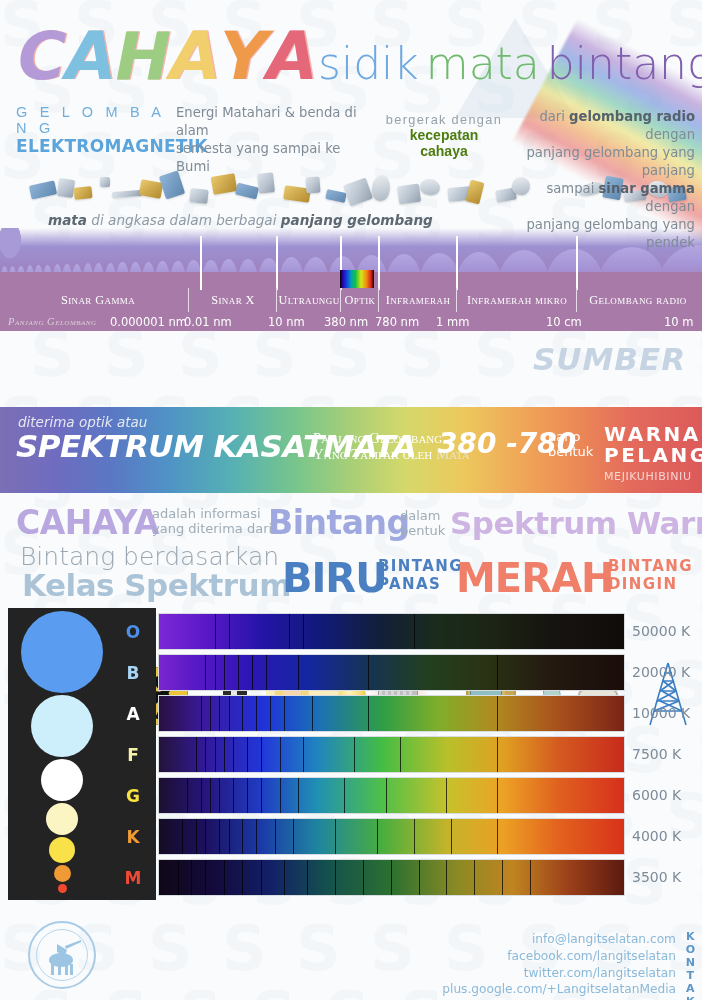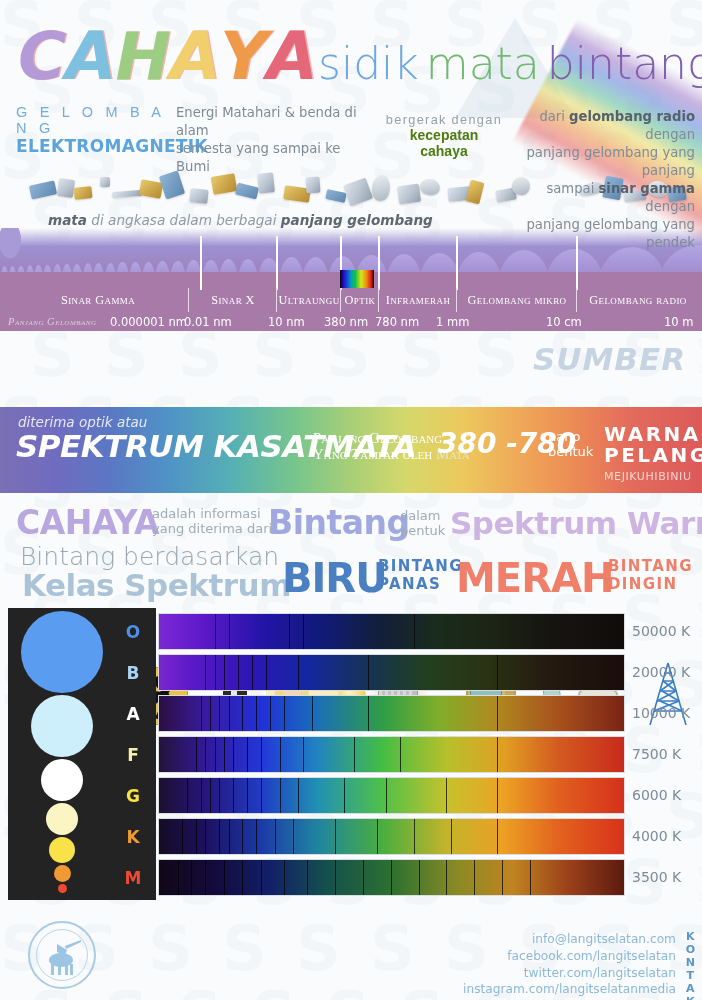--- a/index.html
+++ b/index.html
@@ -650,21 +650,21 @@
   <div class="mini-spectrum"></div>
 
   <div class="band-bar"></div>
   <div class="band-bar2"></div>
   <div id="bands">
       <div class="band-label" style="left:8px;width:180px;">Sinar Gamma</div>
       <div class="band-label" style="left:190px;width:86px;">Sinar X</div>
       <div class="band-label" style="left:278px;width:62px;">Ultraungu</div>
       <div class="band-label" style="left:342px;width:36px;">Optik</div>
       <div class="band-label" style="left:380px;width:76px;">Inframerah</div>
-      <div class="band-label" style="left:458px;width:118px;">Gelombang mikro</div>
+      <div class="band-label" style="left:458px;width:118px;">Inframerah mikro</div>
       <div class="band-label" style="left:578px;width:120px;">Gelombang radio</div>
       <div class="band-div" style="left:188px;"></div>
       <div class="band-div" style="left:276px;"></div>
       <div class="band-div" style="left:340px;"></div>
       <div class="band-div" style="left:378px;"></div>
       <div class="band-div" style="left:456px;"></div>
       <div class="band-div" style="left:576px;"></div>
     </div>
   <div class="wl-caption">Panjang Gelombang</div>
   <div id="wlvals">
@@ -834,20 +834,21 @@
             <rect x="33" y="34" width="3" height="11"></rect>
             <path d="M28 16 L44 10 L44 12 L29 19z"></path>
           </g>
         </svg>
       </div>
     </div>
     <div class="contact" id="contacts">
         <div>info@langitselatan.com</div>
         <div>facebook.com/langitselatan</div>
         <div>twitter.com/langitselatan</div>
+        <div>plus.google.com/+LangitselatanMedia</div>
         <div>instagram.com/langitselatanmedia</div>
       </div>
     <div class="kontak-v" id="kontak">
         <div>K</div>
         <div>O</div>
         <div>N</div>
         <div>T</div>
         <div>A</div>
         <div>K</div>
       </div>

